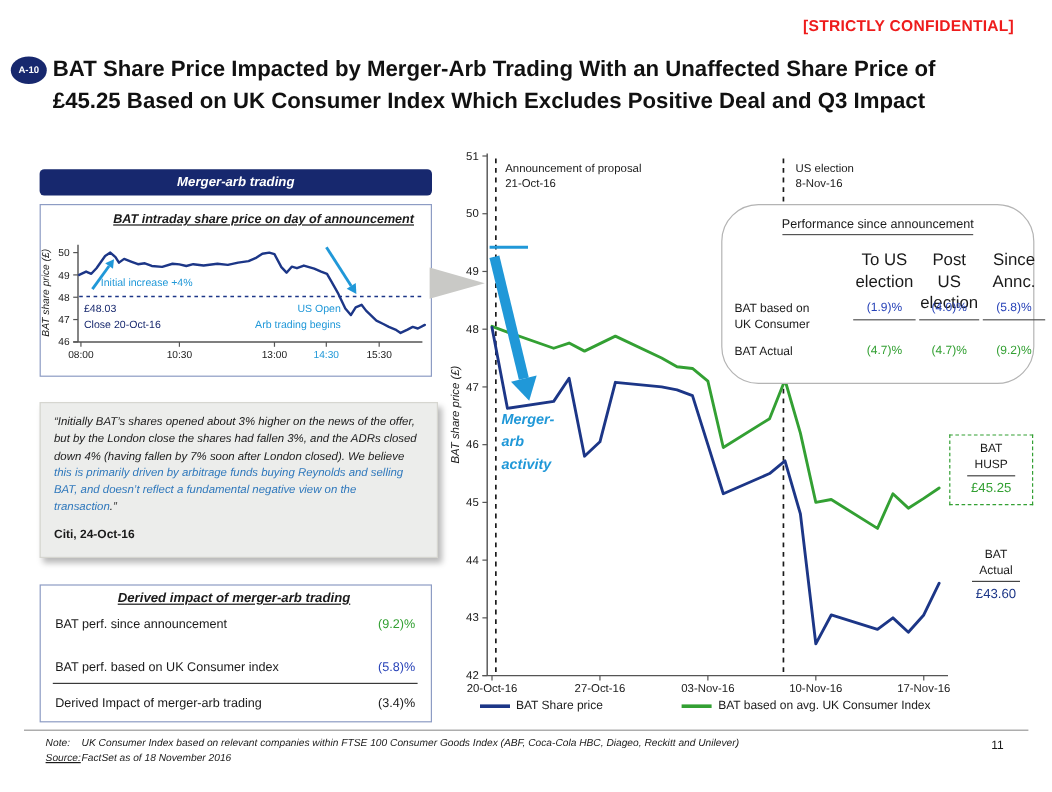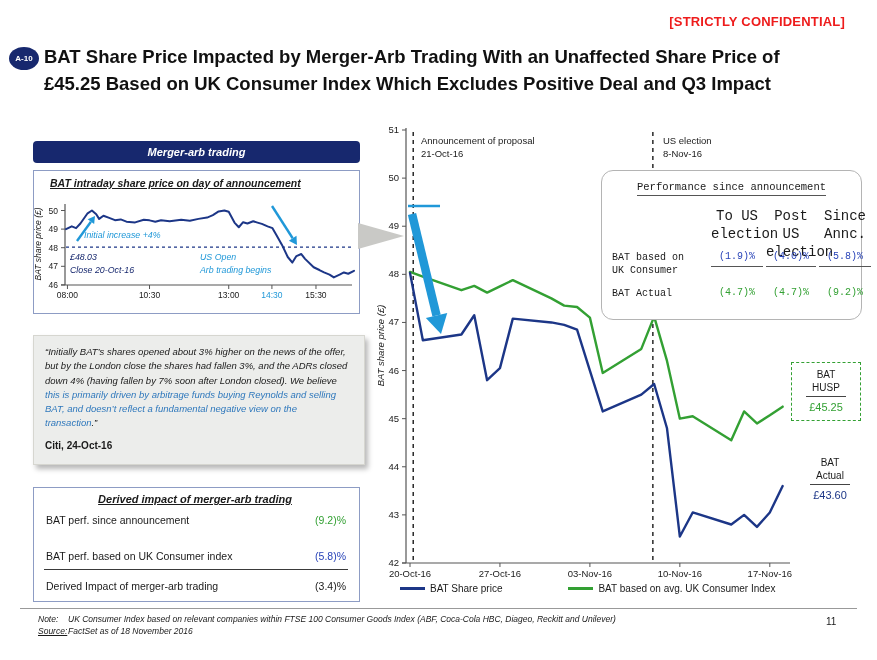--- a/index.html
+++ b/index.html
@@ -8,21 +8,21 @@
   .abs{position:absolute;}
   
   #confidential{top:14px;right:32px;font-size:13px;font-weight:600;color:#ee1c1c;letter-spacing:0.2px;}
   #badge{left:9px;top:47px;width:30px;height:23px;background:#17286e;border-radius:50%;
          color:#fff;font-size:8px;font-weight:700;display:flex;align-items:center;justify-content:center;}
   #title{left:44px;top:44px;width:790px;font-size:18.5px;font-weight:700;line-height:1.45;color:#111;}
   
   #ma-bar{left:33px;top:141px;width:327px;height:22px;background:#17286e;border-radius:4px;
           color:#fff;font-size:11px;font-weight:700;font-style:italic;display:flex;align-items:center;justify-content:center;z-index:1;}
   #intraday-box{left:33px;top:170px;width:325px;height:142px;background:#fff;border:1.5px solid #8d9cc4;z-index:1;}
-  #intraday-title{left:50px;top:177px;width:295px;text-align:left;font-size:10.5px;font-weight:700;font-style:italic;
+  #intraday-title{left:50px;top:177px;width:295px;text-align:right;font-size:10.5px;font-weight:700;font-style:italic;
                   text-decoration:underline;z-index:4;}
   #quote-box{left:33px;top:335px;width:330px;height:128px;background:#ecedeb;border:1px solid #d6d6d0;
              box-shadow:3px 4px 5px rgba(0,0,0,0.28);z-index:1;}
   #quote-text{left:45px;top:345px;width:305px;font-size:9.5px;font-style:italic;line-height:1.5;z-index:4;}
   #quote-attrib{left:45px;top:440px;font-size:10px;font-weight:700;z-index:4;}
   .quote-blue{color:#2f78bc;}
   #impact-box{left:33px;top:487px;width:325px;height:113px;background:#fff;border:1.5px solid #8d9cc4;z-index:1;}
   #impact-title{left:40px;top:493px;width:310px;text-align:center;font-size:11px;font-weight:700;font-style:italic;
                 text-decoration:underline;z-index:4;}
   .impact-row{position:absolute;left:46px;width:300px;display:flex;justify-content:space-between;font-size:10.5px;z-index:4;}
@@ -30,26 +30,26 @@
   
   #chart-svg{left:0;top:0;z-index:2;pointer-events:none;}
   svg text{font-family:"Liberation Sans",sans-serif;}
   
   .ylab{font-size:9.5px;font-style:italic;text-align:center;transform:rotate(-90deg);z-index:4;}
   
   .evt{font-size:9.5px;line-height:1.35;z-index:4;}
   .cyan-note{color:#2098d8;font-weight:700;font-style:italic;z-index:4;}
   #reaction-note{left:420px;top:177px;font-size:11px;line-height:1.3;}
   #mergerarb-note{left:418px;top:340px;font-size:12px;line-height:1.6;}
-  .mini-note{font-size:8.8px;font-style:italic;z-index:4;}
+  .mini-note{font-size:8.8px;z-index:4;}
   .mini-cyan{color:#2098d8;}
   .mini-navy{color:#17286e;}
   
   #perf-panel{left:601px;top:170px;width:259px;height:148px;background:#fff;border:1.5px solid #b4b4b4;
-              border-radius:12px;z-index:3;font-family:Liberation Mono, monospace;}
+              border-radius:31px;z-index:3;}
   #perf-title{position:absolute;top:10px;width:100%;text-align:center;font-size:10.5px;}
   #perf-title span{border-bottom:1px solid #555;padding-bottom:2px;}
   .perf-grid{position:absolute;left:10px;top:33px;display:grid;grid-template-columns:96px 52px 50px 52px;column-gap:3px;}
   .pcol{font-size:14px;text-align:center;line-height:1.3;padding-bottom:4px;border-bottom:1px solid #555;}
   .prow-label{font-size:10px;text-align:left;line-height:1.3;}
   .pval{font-size:10px;text-align:center;}
   
   #husp-box{left:791px;top:362px;width:64px;border:1.5px dashed #33a033;text-align:center;
             font-size:10px;line-height:1.3;padding:5px 2px 6px 2px;z-index:3;background:#fff;}
   #actual-box{left:799px;top:456px;width:62px;text-align:center;font-size:10px;line-height:1.3;z-index:3;}
@@ -77,21 +77,21 @@
   <div class="abs" id="ma-bar">Merger-arb trading</div>
 
   <div class="abs" id="intraday-box"></div>
   <div class="abs" id="intraday-title">BAT intraday share price on day of announcement</div>
   <div class="abs ylab" style="left:-8px;top:239px;width:92px;font-size:8.5px;">BAT share price (£)</div>
   <div class="abs mini-note mini-cyan" style="left:84px;top:230px;">Initial increase +4%</div>
   <div class="abs mini-note mini-navy" style="left:70px;top:251px;line-height:1.5;">
     <div>£48.03</div>
     <div>Close 20-Oct-16</div>
   </div>
-  <div class="abs mini-note mini-cyan" style="left:200px;top:251px;width:84px;text-align:left;line-height:1.5;">
+  <div class="abs mini-note mini-cyan" style="left:200px;top:251px;width:84px;text-align:right;line-height:1.5;">
     <div>US Open</div>
     <div>Arb trading begins</div>
   </div>
 
   <div class="abs" id="quote-box"></div>
   <div class="abs" id="quote-text"><span>“Initially BAT’s shares opened about 3% higher on the news of the offer, but by the London close the shares had fallen 3%, and the ADRs closed down 4% (having fallen by 7% soon after London closed). We believe </span><span class="quote-blue">this is primarily driven by arbitrage funds buying Reynolds and selling BAT, and doesn’t reflect a fundamental negative view on the transaction</span><span>.”</span></div>
   <div class="abs" id="quote-attrib">Citi, 24-Oct-16</div>
 
   <div class="abs" id="impact-box"></div>
   <div class="abs" id="impact-title">Derived impact of merger-arb trading</div>
@@ -182,20 +182,25 @@
 
   <div class="abs ylab" style="left:320px;top:340px;width:120px;">BAT share price (£)</div>
   <div class="abs evt" style="left:421px;top:135px;">
     <div>Announcement of proposal</div>
     <div>21-Oct-16</div>
   </div>
   <div class="abs evt" style="left:663px;top:135px;">
     <div>US election</div>
     <div>8-Nov-16</div>
   </div>
+  <div class="abs cyan-note" id="mergerarb-note">
+    <div>Merger-</div>
+    <div>arb</div>
+    <div>activity</div>
+  </div>
 
   <div class="abs" id="perf-panel">
     <div id="perf-title"><span>Performance since announcement</span></div>
     <div class="perf-grid" style="top:36px;">
       <div></div>
       <div class="pcol"><span>To US</span><br><span>election</span></div>
       <div class="pcol"><span>Post US</span><br><span>election</span></div>
       <div class="pcol"><span>Since</span><br><span>Annc.</span></div>
     </div>
     <div class="perf-grid" style="top:80px;">

